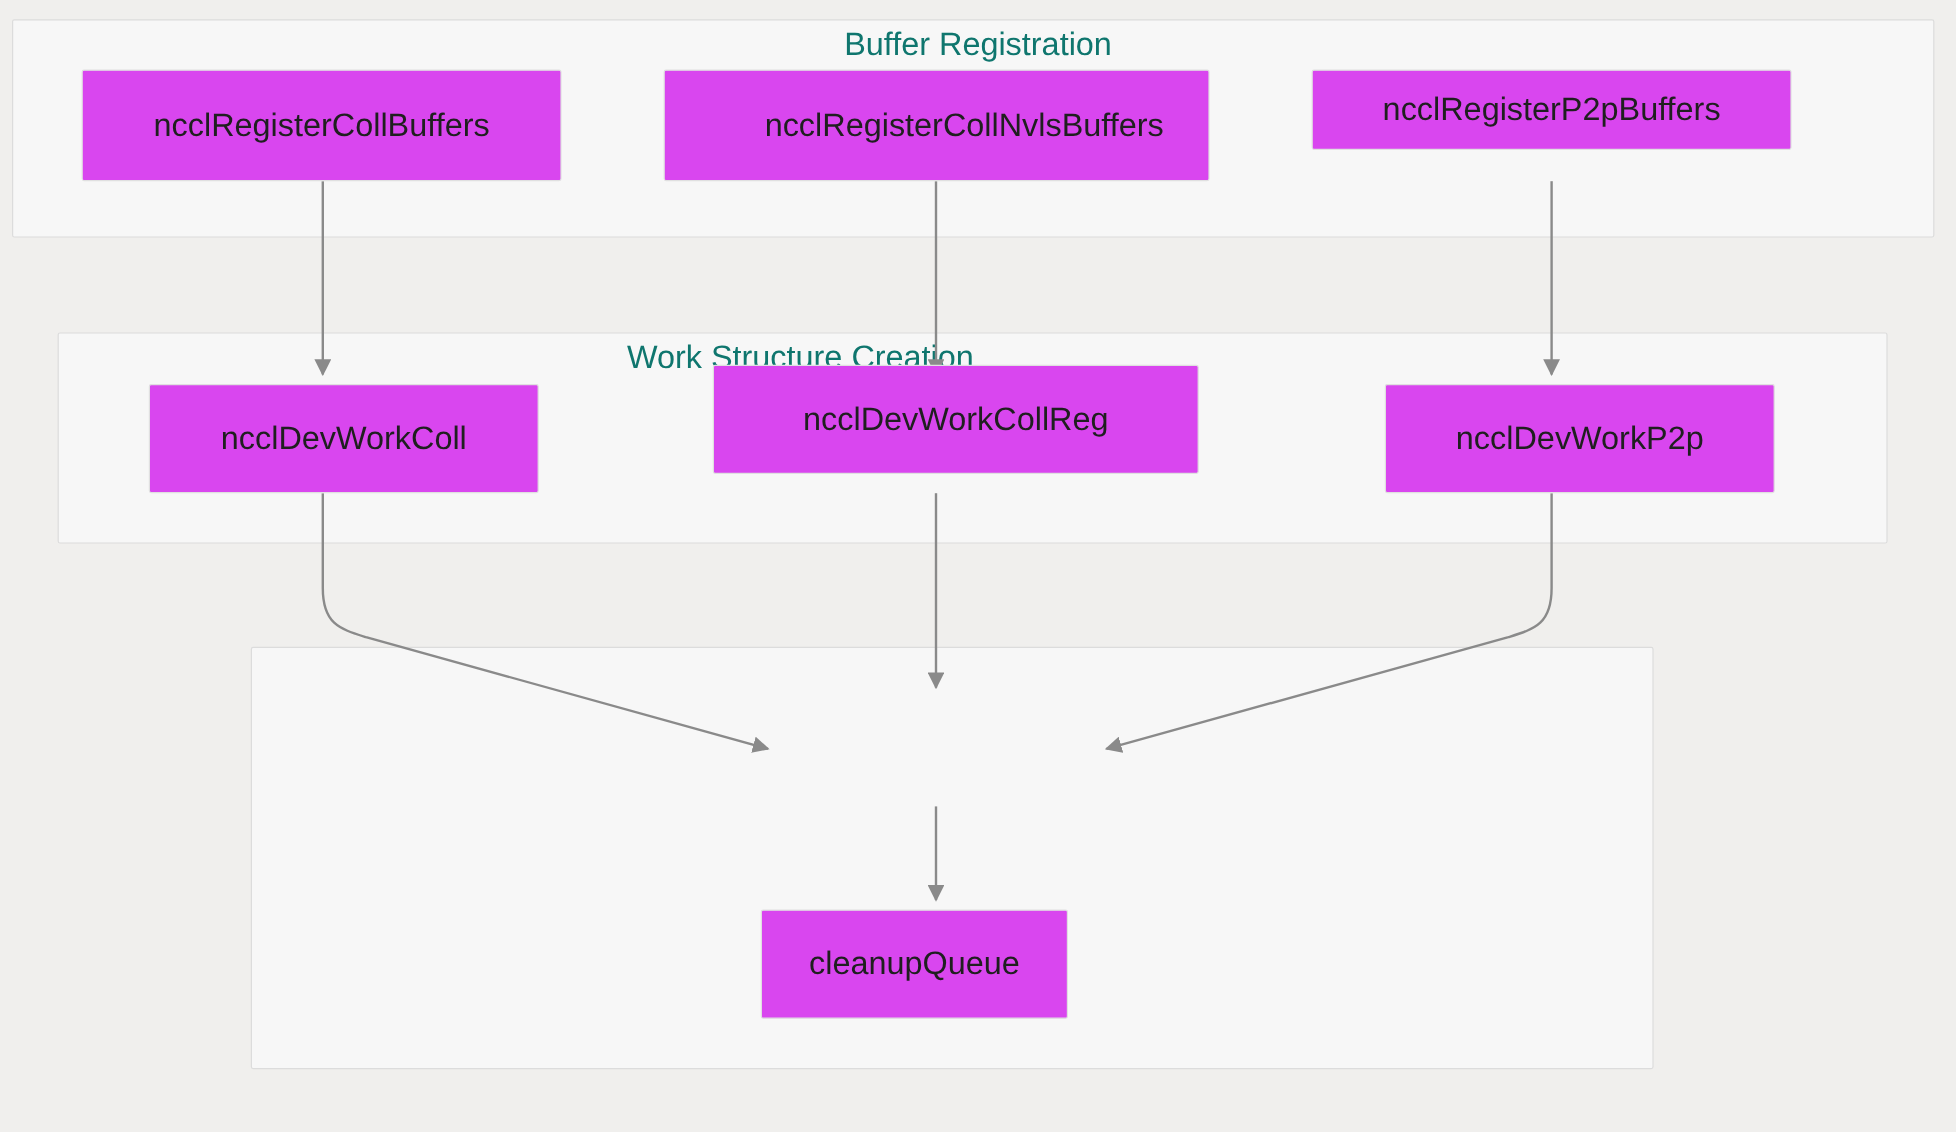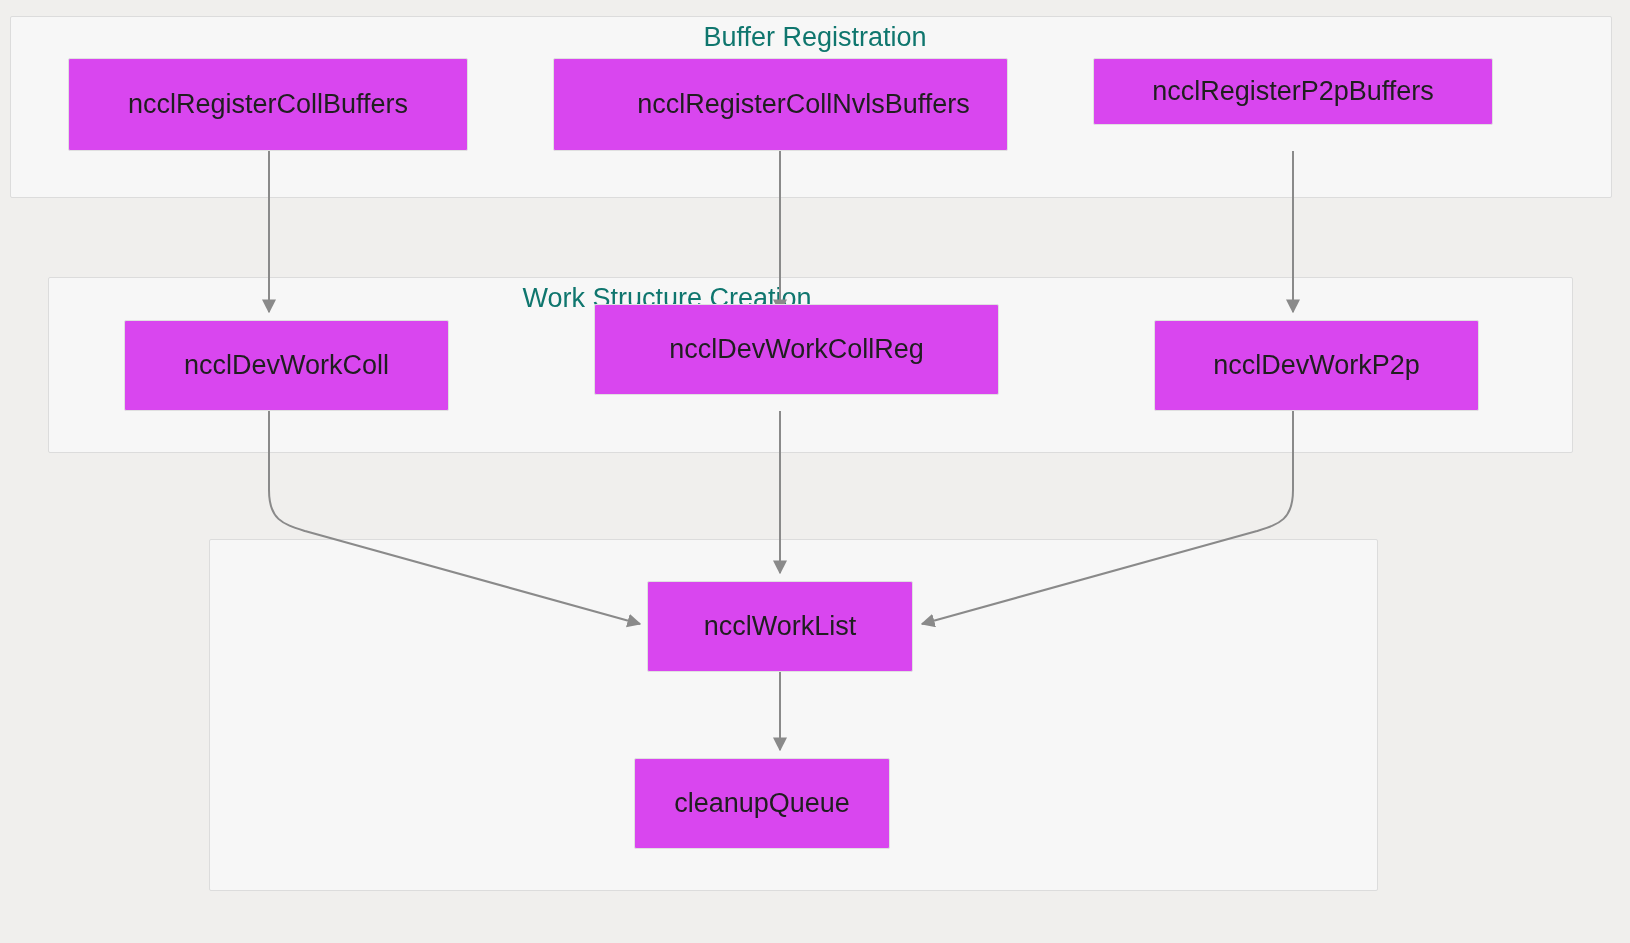--- a/index.html
+++ b/index.html
@@ -118,21 +118,18 @@
   </div>
 
   <div class="node" style="left:594px; top:304px; width:405px; height:91px;">
     <span class="node-label">ncclDevWorkCollReg</span>
   </div>
 
   <div class="node" style="left:1130px; top:320px; width:325px; height:91px;margin-left:24px;">
     <span class="node-label">ncclDevWorkP2p</span>
   </div>
 
-  <div class="node" style="left:647px; top:581px; width:266px; height:91px;">
-    <span class="node-label">ncclWorkList</span>
-  </div>
 
   <div class="node" style="left:634px; top:758px; width:256px; height:91px;">
     <span class="node-label">cleanupQueue</span>
   </div>
 
 </div>
 
 </body></html>

